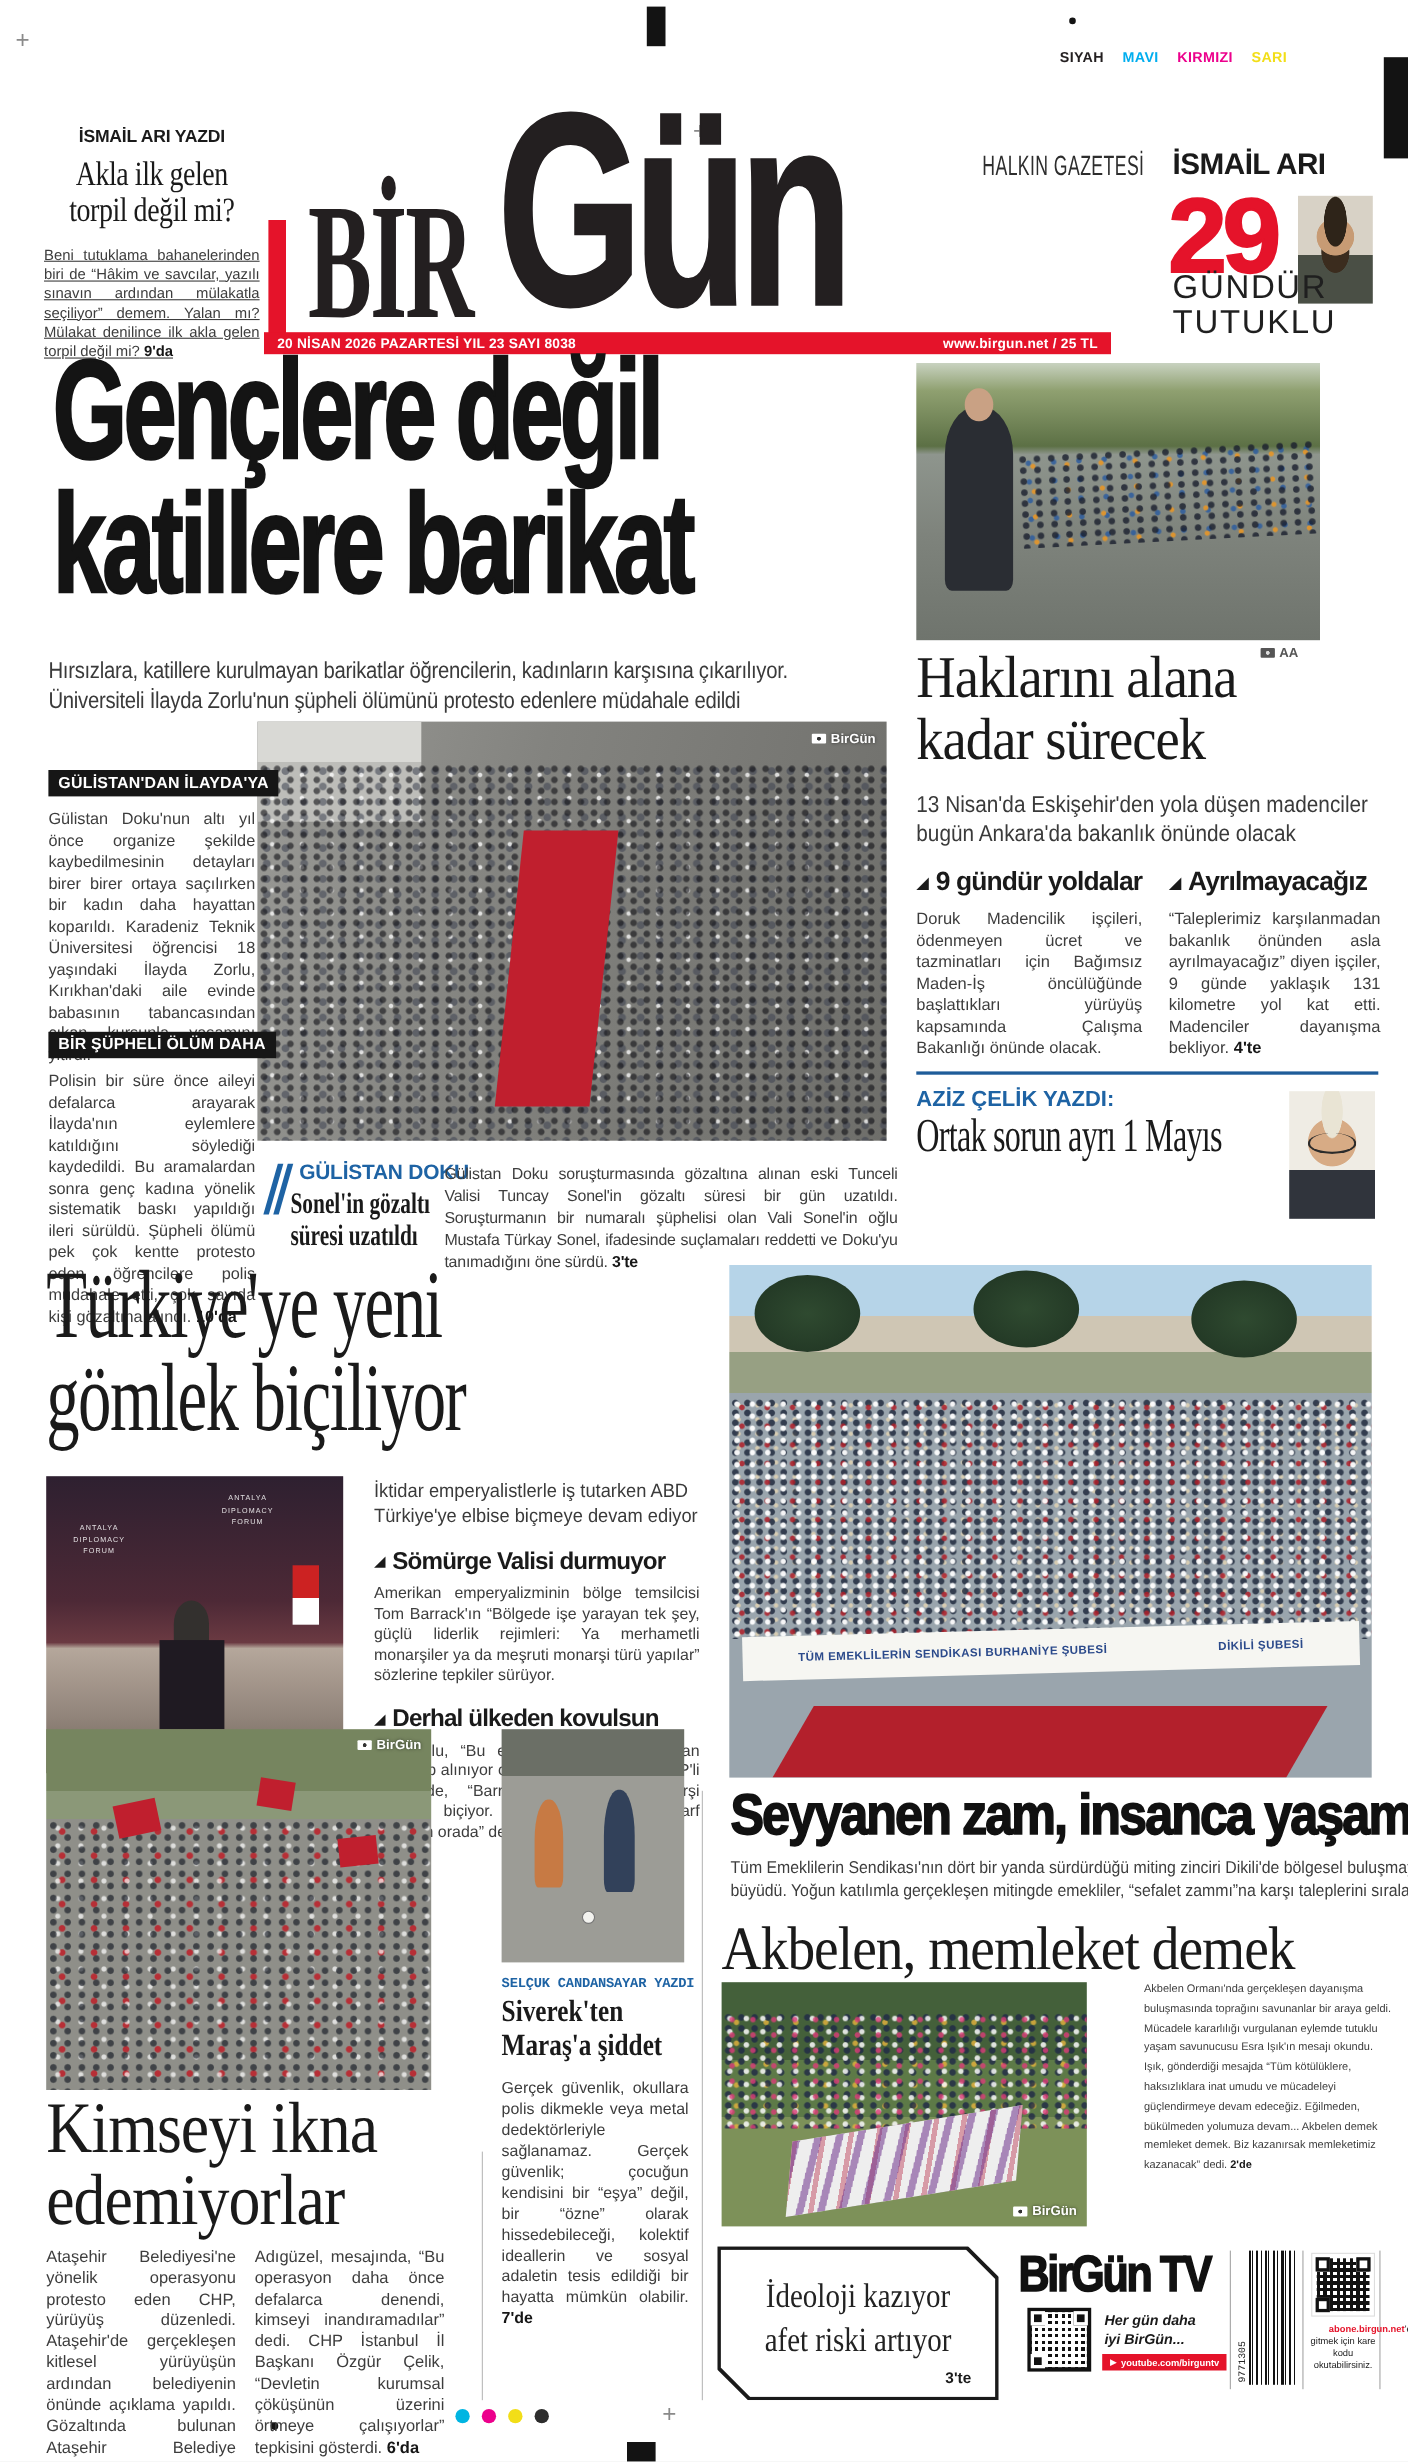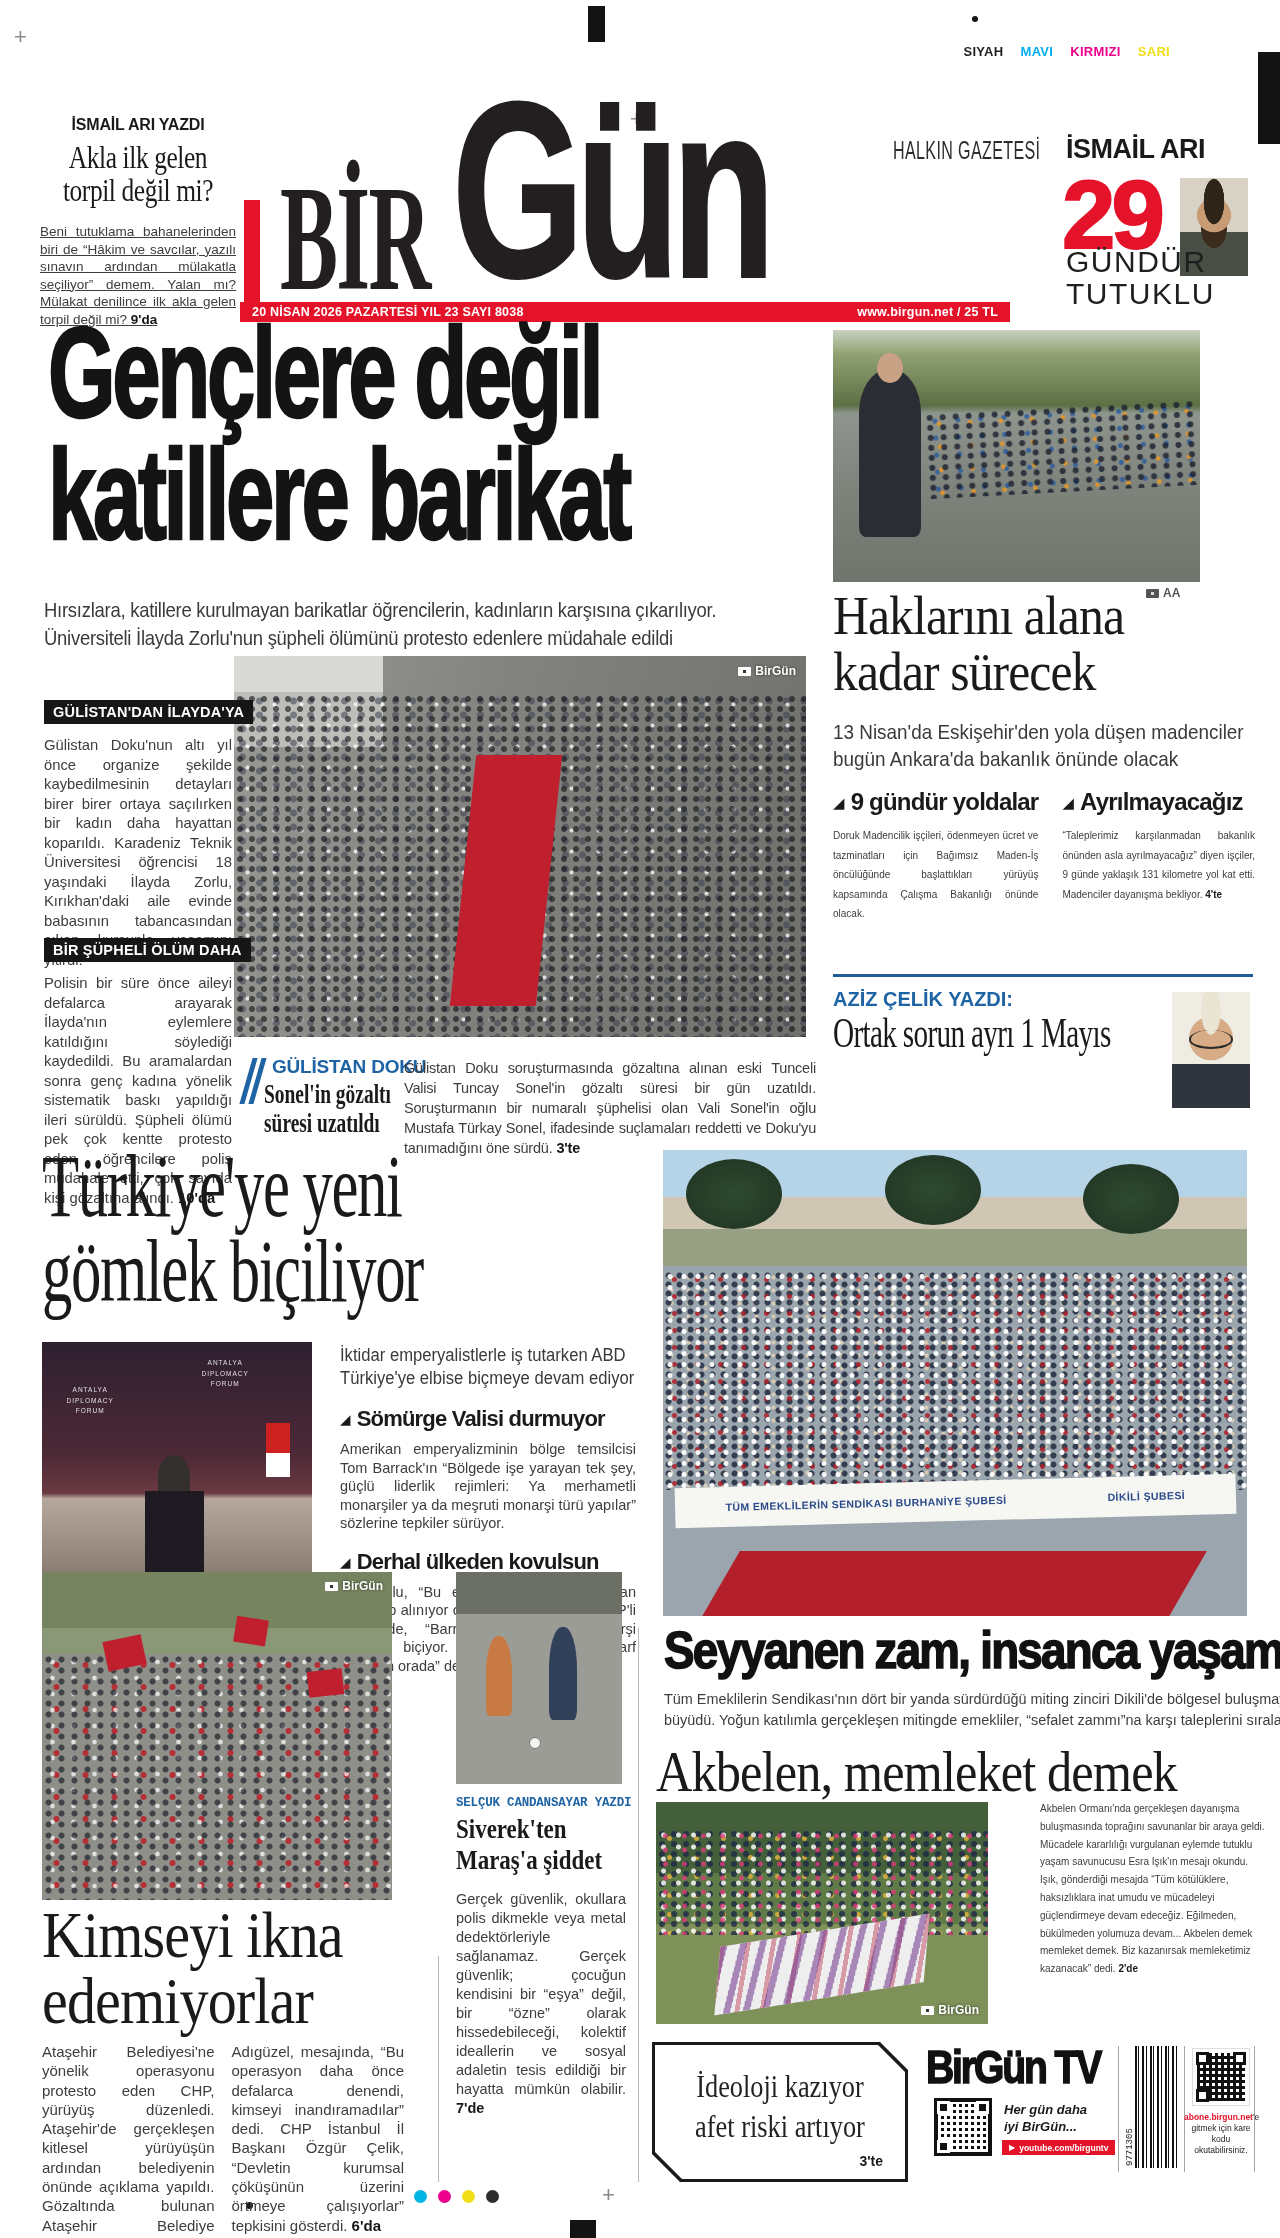--- a/index.html
+++ b/index.html
@@ -102,21 +102,21 @@
               display:flex;gap:4px;align-items:center;}
   .min-head{left:833px;top:588px;font-family:"Liberation Serif",serif;font-size:54px;
             line-height:1.04;letter-spacing:-1px;transform:scale(.92,1);transform-origin:left top;
             white-space:nowrap;}
   .min-deck{left:833px;top:718px;font-size:21px;line-height:1.3;color:#3a3a3a;
             transform:scale(.9,1);transform-origin:left top;}
   .min-deck div{white-space:nowrap;}
   .min-cols{left:833px;top:788px;width:422px;display:flex;gap:24px;justify-content:space-between;}
   .min-cols>div{flex:1;}
   .sub-head{font-size:24px;font-weight:bold;letter-spacing:-0.8px;white-space:nowrap;}
-  .sub-body{margin-top:10px;font-size:10px;line-height:19.5px;}
+  .sub-body{margin-top:10px;font-size:15px;line-height:19.5px;}
 
   .blue-rule{left:833px;top:974px;width:420px;height:3px;background:#1f5c99;}
   .az-kicker{left:833px;top:988px;font-size:20px;font-weight:bold;color:#1e63a4;}
   .az-head{left:833px;top:1008px;font-family:"Liberation Serif",serif;font-size:43px;
            letter-spacing:-1px;transform:scale(.68,1);transform-origin:left top;white-space:nowrap;}
   .az-body{left:833px;top:1058px;width:338px;font-size:14.5px;line-height:18px;}
   .az-photo{left:1172px;top:992px;width:78px;height:116px;
      background:radial-gradient(ellipse at 50% 16%, #e9e4d4 0 17%, transparent 18%),
                 radial-gradient(circle at 50% 40%, #d7ab85 0 27%, transparent 28%),
                 linear-gradient(180deg,#efece4 0 62%, #30343c 62%);}
@@ -257,21 +257,21 @@
   .play-icon{font-family:"DejaVu Sans",sans-serif;font-size:8px;}
   .vsep{position:absolute;width:1px;background:#a5a5a5;top:2046px;height:126px;}
   .barcode{left:1126px;top:2046px;width:54px;height:122px;background:#fff;display:flex;}
   .bc-num{writing-mode:vertical-rl;transform:rotate(180deg);font-family:"Liberation Mono",monospace;
           font-size:9px;color:#222;line-height:1;padding:2px 0;}
   .bc-bars{flex:1;background:repeating-linear-gradient(90deg,#111 0 2px,#fff 2px 3px,#111 3px 4px,
            #fff 4px 7px,#111 7px 9px,#fff 9px 11px,#111 11px 12px,#fff 12px 15px);}
   .sub-qr{left:1192px;top:2048px;width:58px;height:58px;}
   .sub-text{left:1184px;top:2112px;width:74px;font-size:8.5px;line-height:1.3;text-align:center;
             color:#222;}
-  .sub-text b{color:#e5132a;}
+  .sub-text b{color:#e5132a;margin-left:24px;}
 </style>
 </head>
 <body>
 
 <div id="page">
 
   <div class="abs reg-bar-top"></div>
   <div class="abs reg-rect-tr"></div>
   <div class="abs reg-plus" style="left:14px;top:26px;">+</div>
   <div class="abs reg-plus" style="left:630px;top:108px;">+</div>

